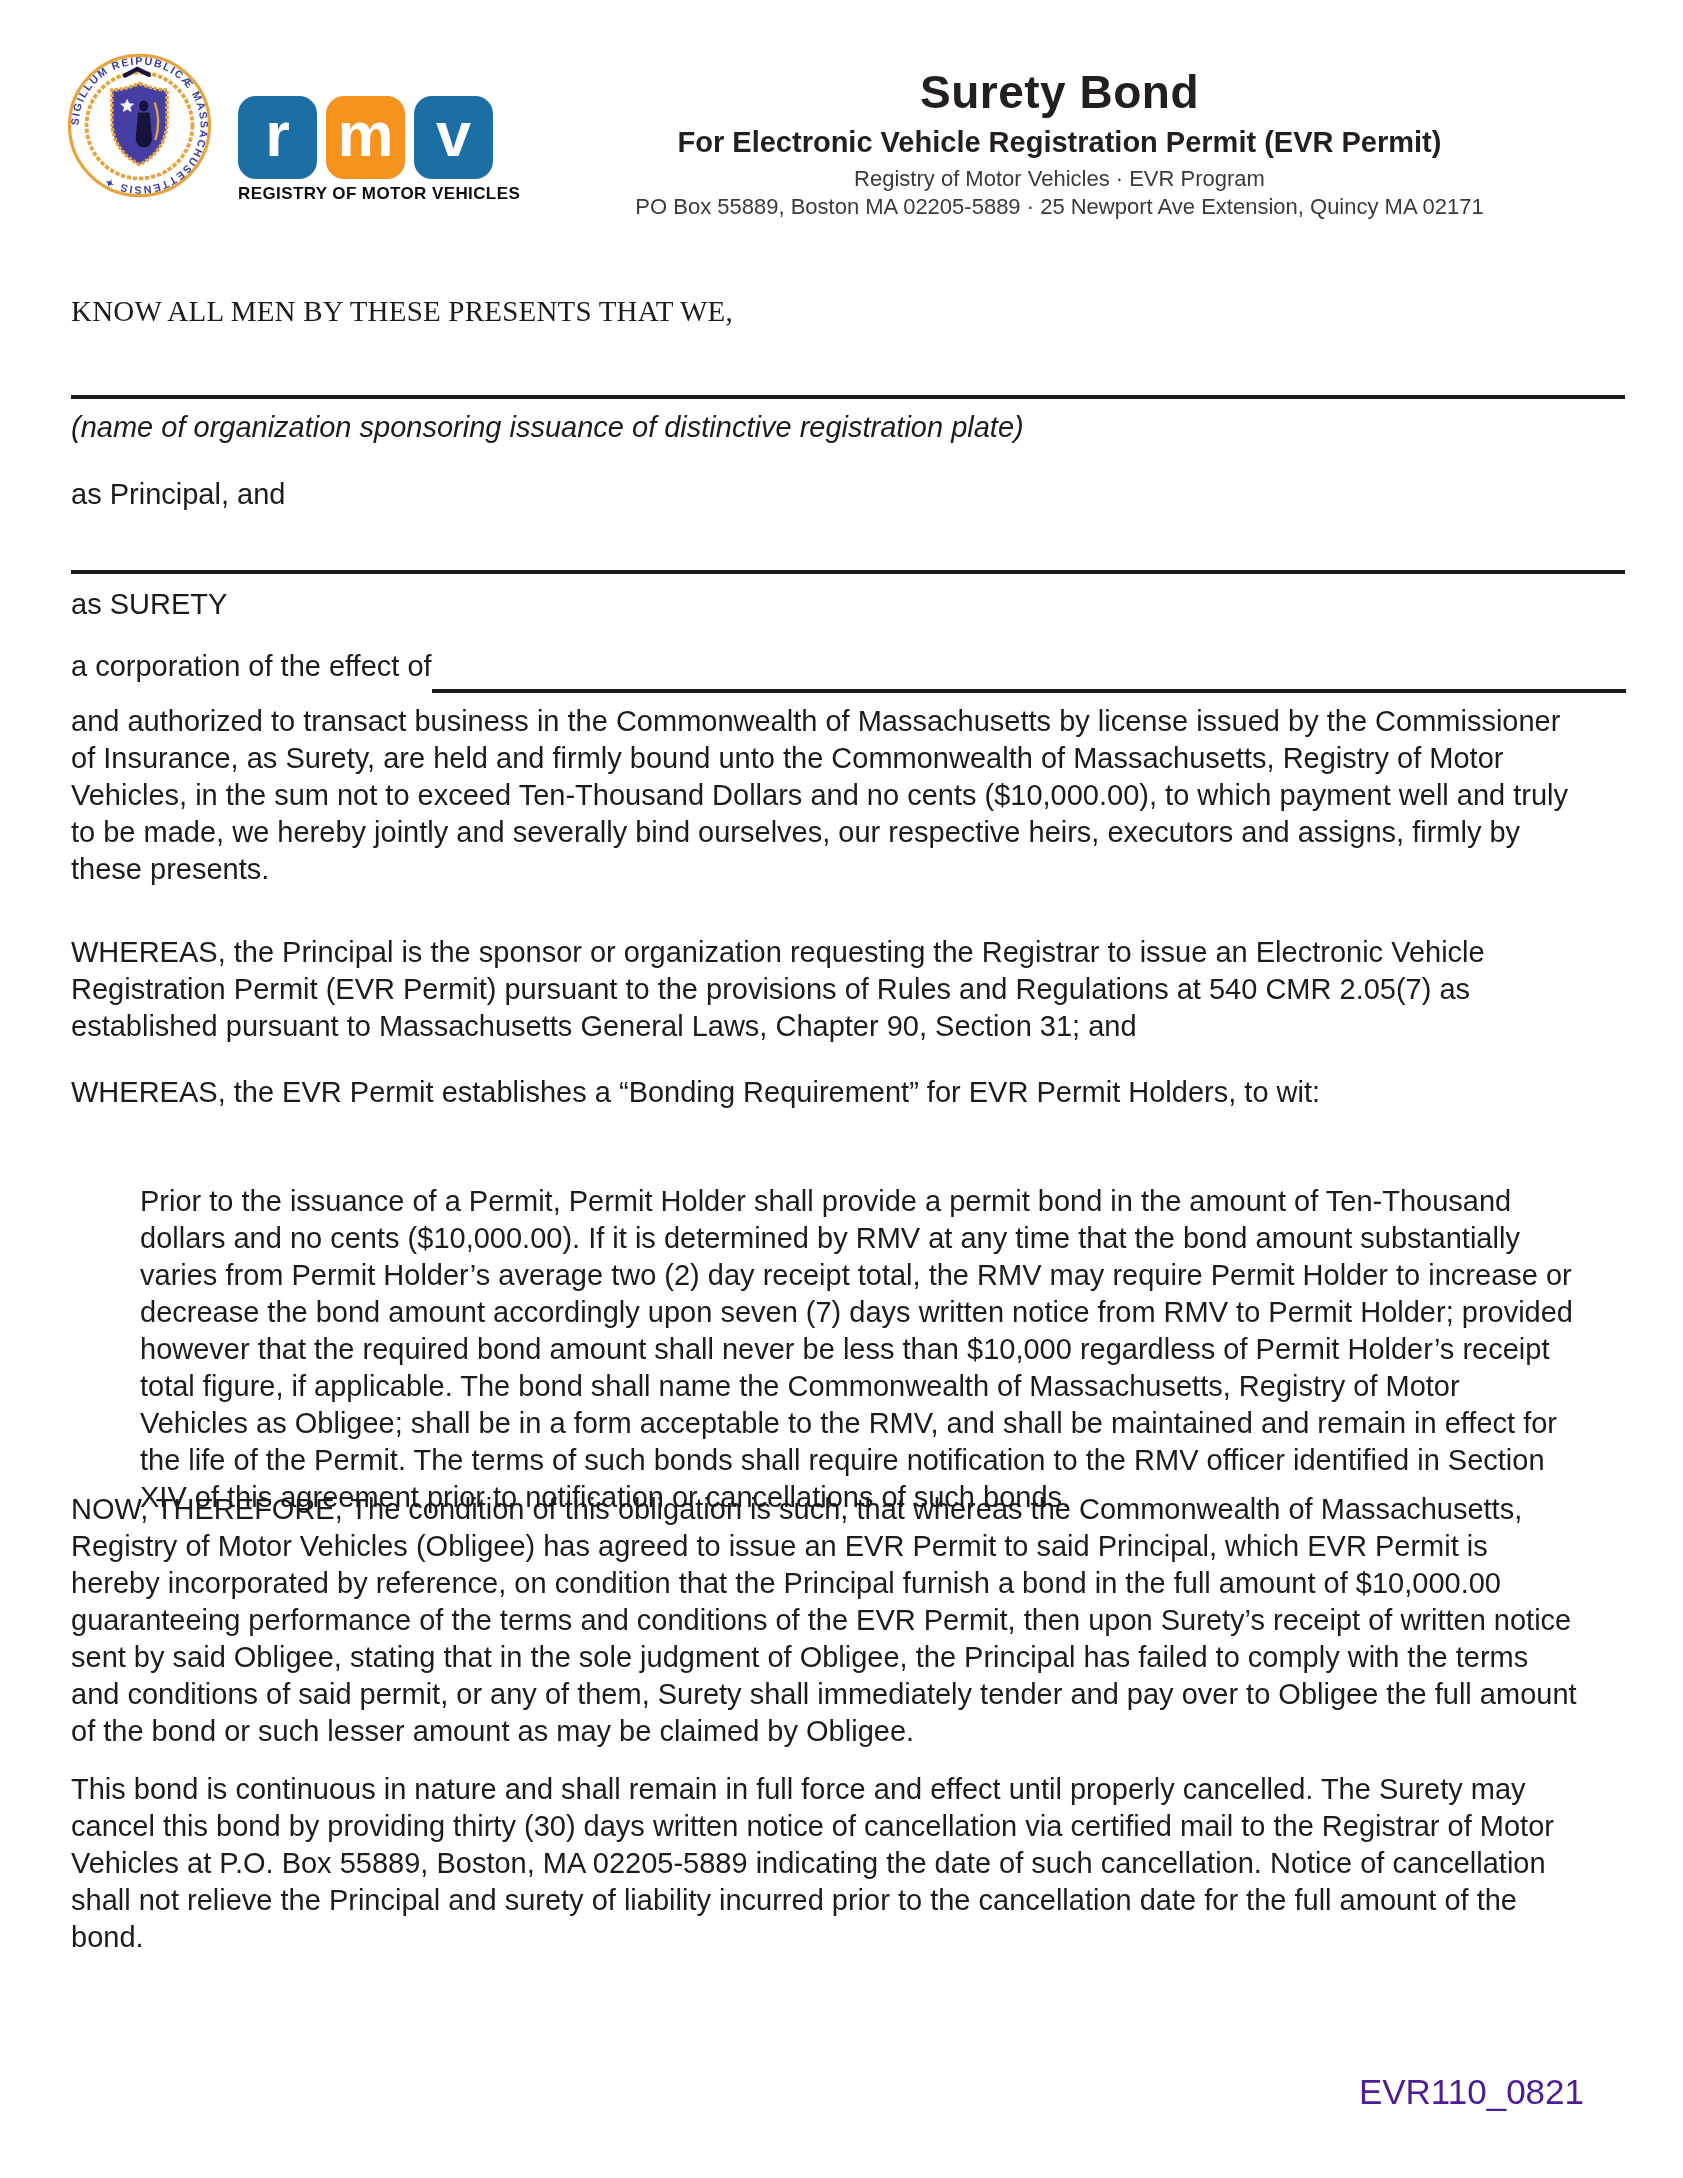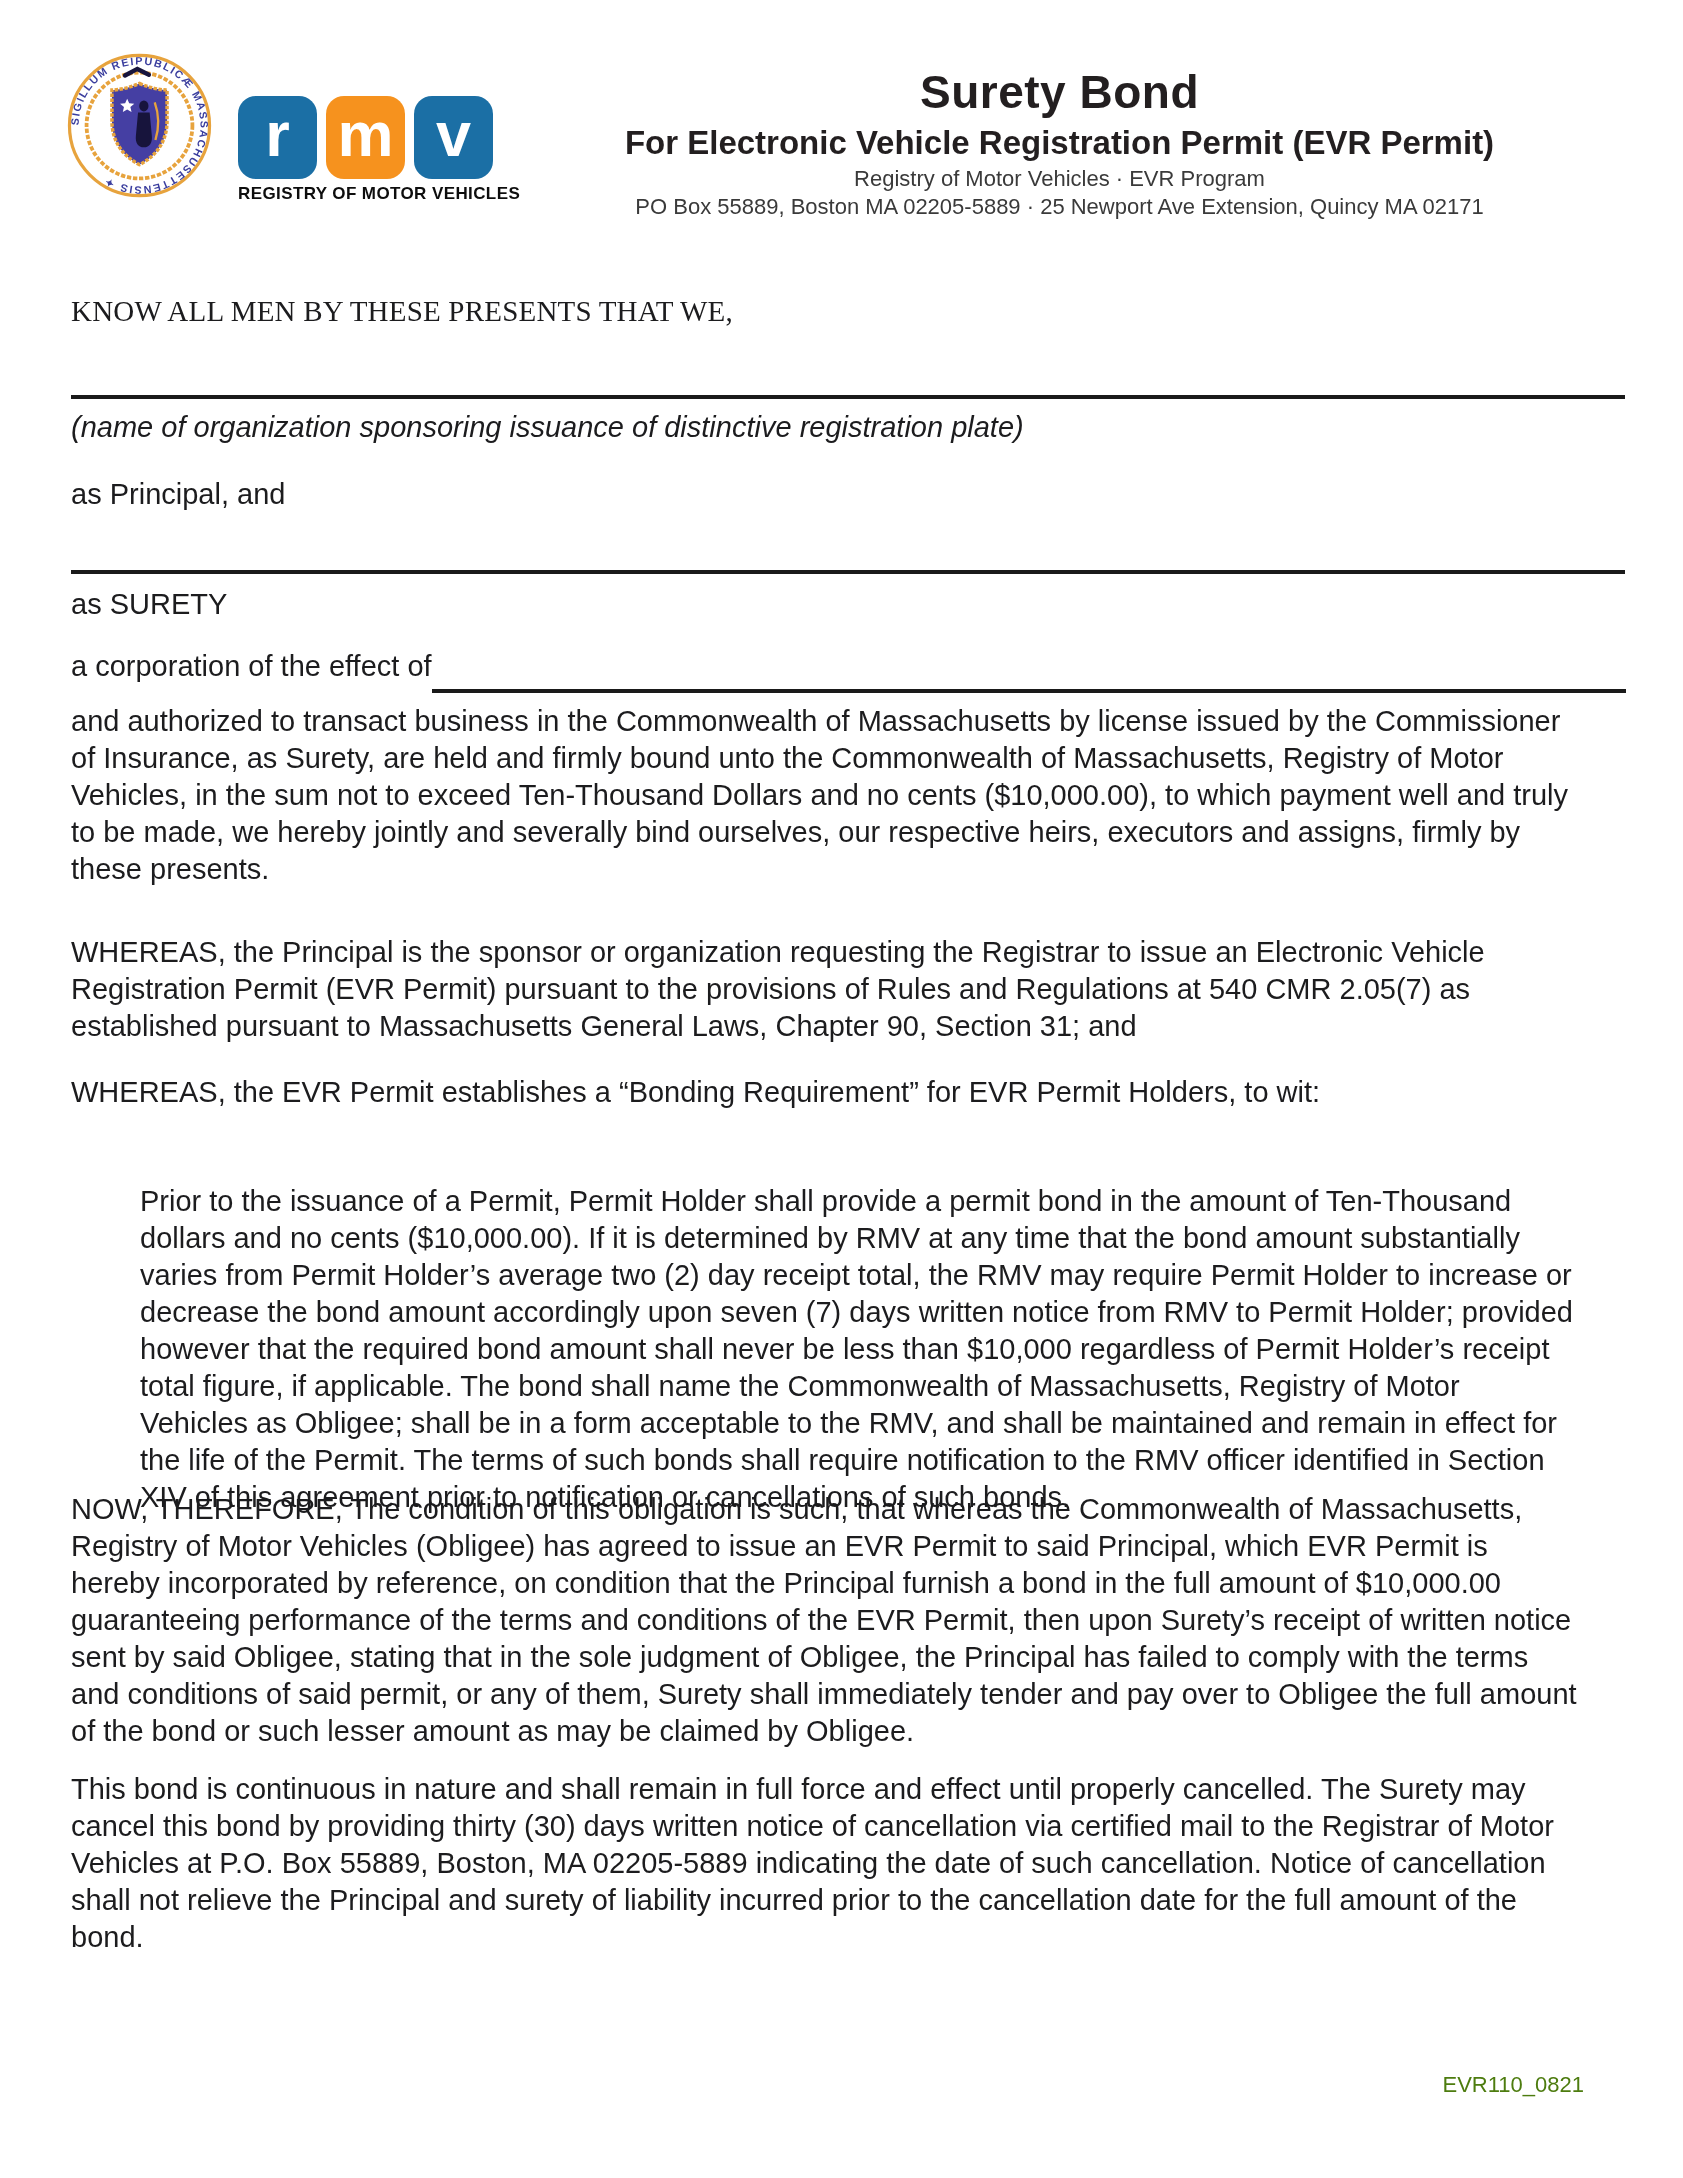--- a/index.html
+++ b/index.html
@@ -11,42 +11,42 @@
   .rmv-logo{position:absolute;left:238px;top:96px;width:257px;}
   .tiles{display:flex;gap:9px;}
   .tile{width:79px;height:83px;border-radius:18px;display:flex;align-items:center;justify-content:center;
         color:#ffffff;font-weight:bold;font-size:63px;line-height:1;padding-bottom:6px;box-sizing:border-box;}
   .tile.blue{background:#1b6fa5;}
   .tile.orange{background:#f6921e;}
   .logo-caption{margin-top:5px;font-size:17px;font-weight:bold;letter-spacing:0.4px;color:#0d0d0d;white-space:nowrap;}
 
   .title-block{position:absolute;left:495px;top:65px;width:1129px;text-align:center;color:#231f20;}
   .title-block h1{margin:0;font-size:46px;line-height:55px;font-weight:bold;letter-spacing:0.5px;}
-  .title-block h2{margin:0;font-size:33px;line-height:45px;font-weight:bold;}
+  .title-block h2{margin:0;font-size:29px;line-height:45px;font-weight:bold;}
   .hdr-small{font-size:22px;line-height:28px;color:#3a3a3a;}
 
   
   .btxt{position:absolute;left:71px;font-size:29px;line-height:37px;color:#1c1c1e;margin:0;}
   .opening{top:293px;letter-spacing:0.2px;font-family:Liberation Serif, serif;}
   .fill-line{position:absolute;left:71px;width:1554px;height:4px;background:#1a1a1a;}
   .line1{top:395px;}
   .line2{top:570px;}
   .caption{top:409px;font-style:italic;}
   .principal-suffix{top:476px;}
   .surety-suffix{top:586px;}
   .corp-prefix{top:648px;}
   .state-line{position:absolute;left:432px;top:689px;width:1194px;height:3.5px;background:#1a1a1a;}
   .p-auth{top:703px;width:1507px;}
   .p-whereas1{top:934px;width:1507px;}
   .p-whereas2{top:1074px;width:1507px;}
   .blockquote{top:1183px;left:140px;width:1434px;}
   .p-now{top:1491px;width:1513px;}
   .p-cont{top:1771px;width:1485px;}
 
-  .footer{position:absolute;right:99px;top:2072px;font-size:22px;color:#4d7c0f;}
+  .footer{position:absolute;right:99px;top:2072px;font-size:35px;color:#4c1d95;}
 </style>
 </head>
 <body>
 
 <div class="page">
 
   <div class="seal">
     <svg viewBox="0 0 100 100" width="145" height="145">
       <circle cx="50" cy="50" r="48.3" fill="#ffffff" stroke="#e7a33d" stroke-width="2.2"></circle>
       <circle cx="50" cy="50" r="36.5" fill="#ffffff" stroke="#e7a33d" stroke-width="2.6" stroke-dasharray="3 1.2"></circle>

